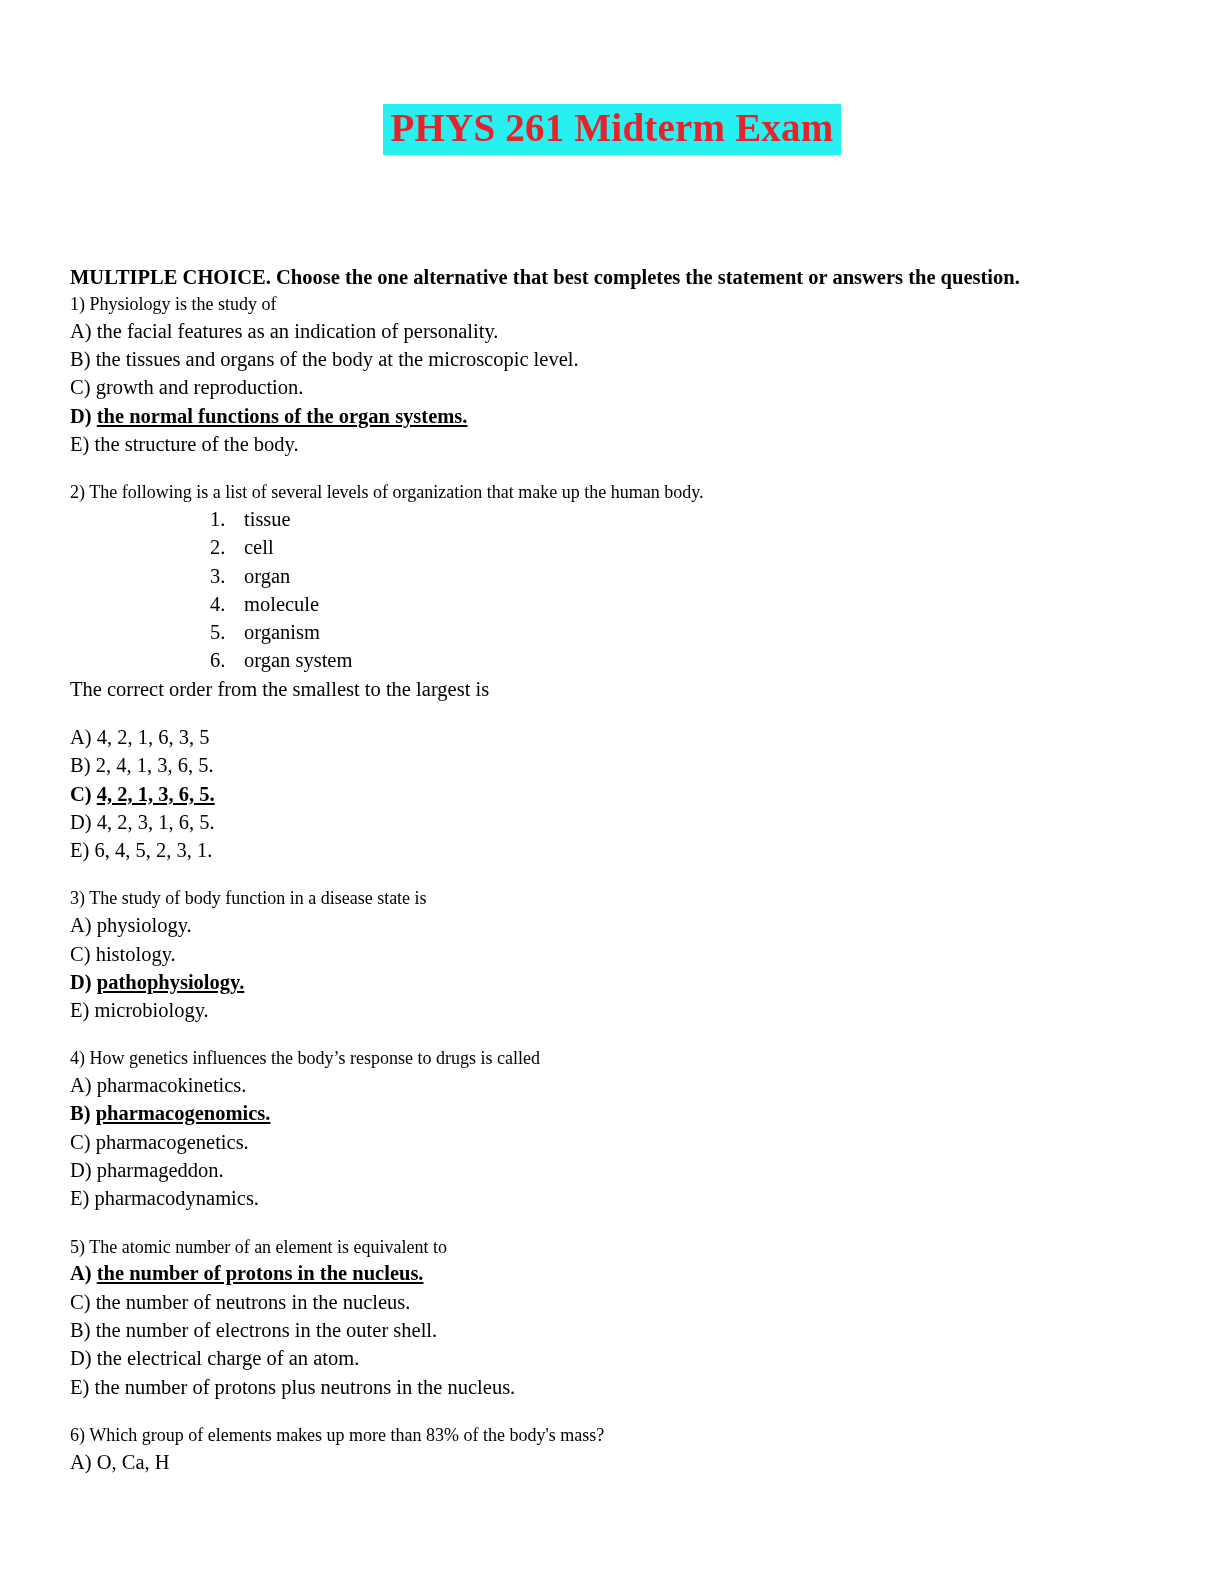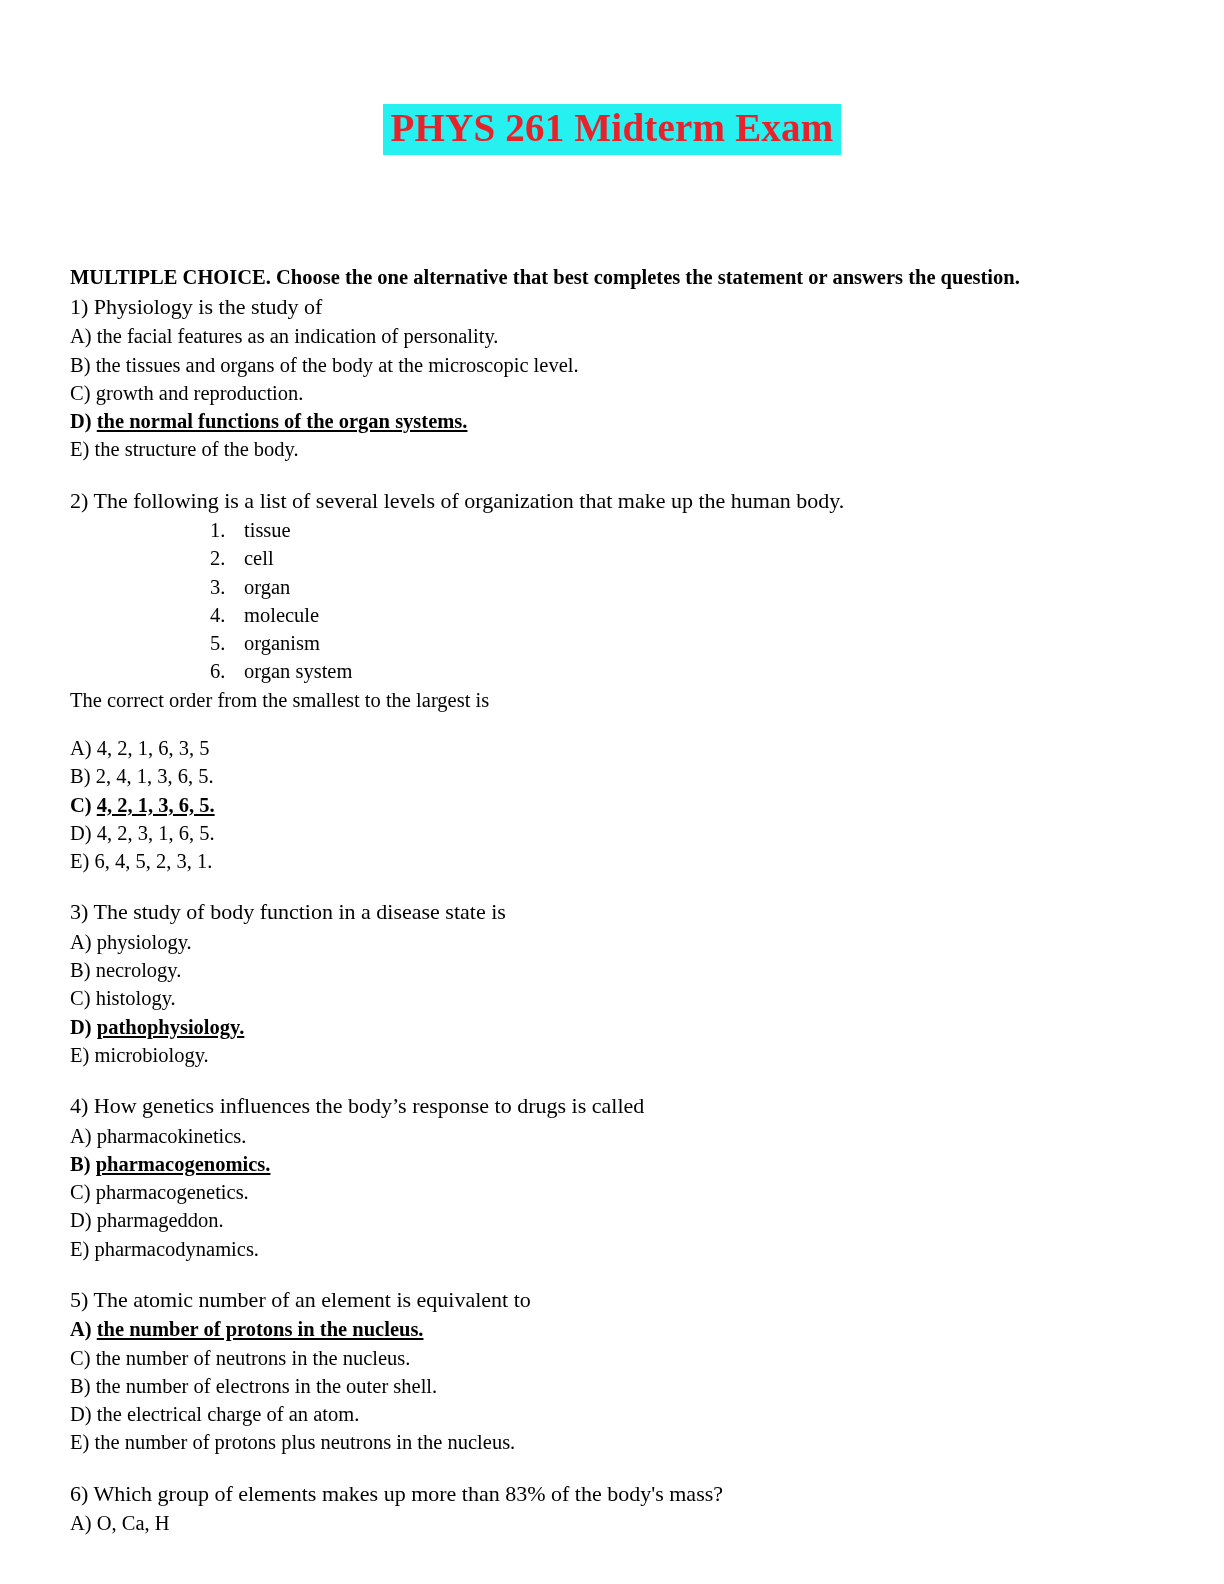--- a/index.html
+++ b/index.html
@@ -48,21 +48,21 @@
     margin-bottom: 0;
     font-family: Liberation Serif, serif;
   }
   .q-block {
     margin-top: 22px;
   }
   .q-block.first {
     margin-top: 0;
   }
   .stem {
-    font-size: 22px;
+    font-size: 18px;
     line-height: 1.38;
     font-family: Liberation Serif, serif;
   }
   .opt {
     font-size: 20.5px;
     line-height: 1.38;
   }
   .opt .lbl {
     display: inline;
   }
@@ -174,21 +174,20 @@
       <div class="opt"><span class="lbl">A)</span> <span class="txt">4, 2, 1, 6, 3, 5</span></div>
       <div class="opt"><span class="lbl">B)</span> <span class="txt">2, 4, 1, 3, 6, 5.</span></div>
       <div class="opt correct"><span class="lbl">C)</span> <span class="txt">4, 2, 1, 3, 6, 5.</span></div>
       <div class="opt"><span class="lbl">D)</span> <span class="txt">4, 2, 3, 1, 6, 5.</span></div>
       <div class="opt"><span class="lbl">E)</span> <span class="txt">6, 4, 5, 2, 3, 1.</span></div>
     </div>
 
     <div class="q-block">
       <div class="stem"><span>3)</span> <span>The study of body function in a disease state is</span></div>
       <div class="opt"><span class="lbl">A)</span> <span class="txt">physiology.</span></div>
-      <div class="opt"><span class="lbl">B)</span> <span class="txt">necrology.</span></div>
       <div class="opt"><span class="lbl">C)</span> <span class="txt">histology.</span></div>
       <div class="opt correct"><span class="lbl">D)</span> <span class="txt">pathophysiology.</span></div>
       <div class="opt"><span class="lbl">E)</span> <span class="txt">microbiology.</span></div>
     </div>
 
     <div class="q-block">
       <div class="stem"><span>4)</span> <span>How genetics influences the body’s response to drugs is called</span></div>
       <div class="opt"><span class="lbl">A)</span> <span class="txt">pharmacokinetics.</span></div>
       <div class="opt correct"><span class="lbl">B)</span> <span class="txt">pharmacogenomics.</span></div>
       <div class="opt"><span class="lbl">C)</span> <span class="txt">pharmacogenetics.</span></div>

